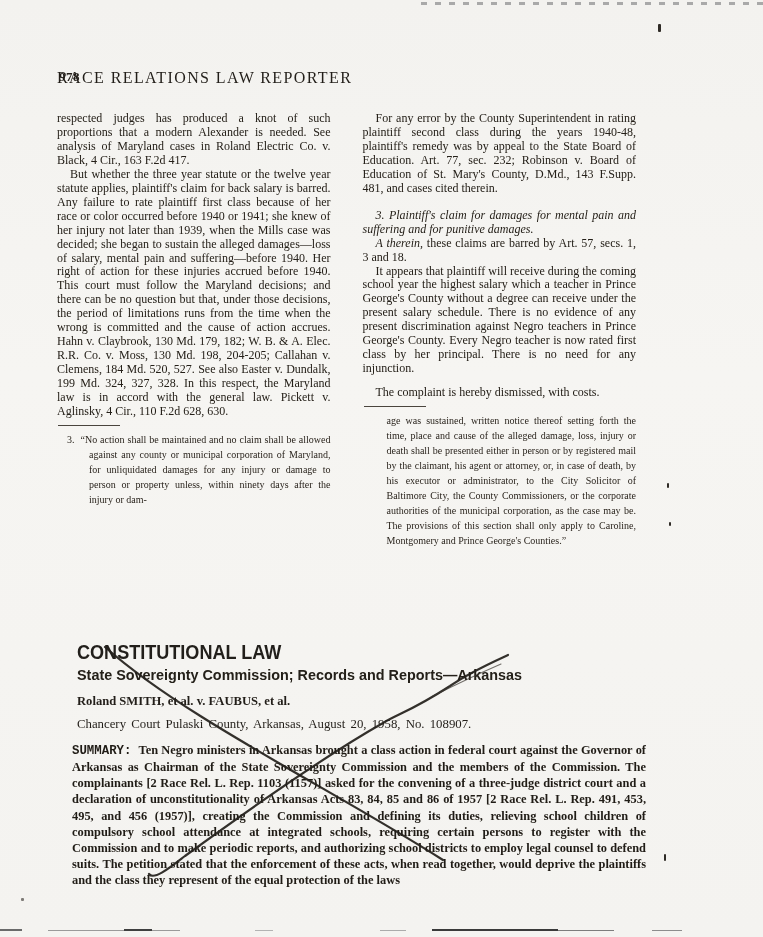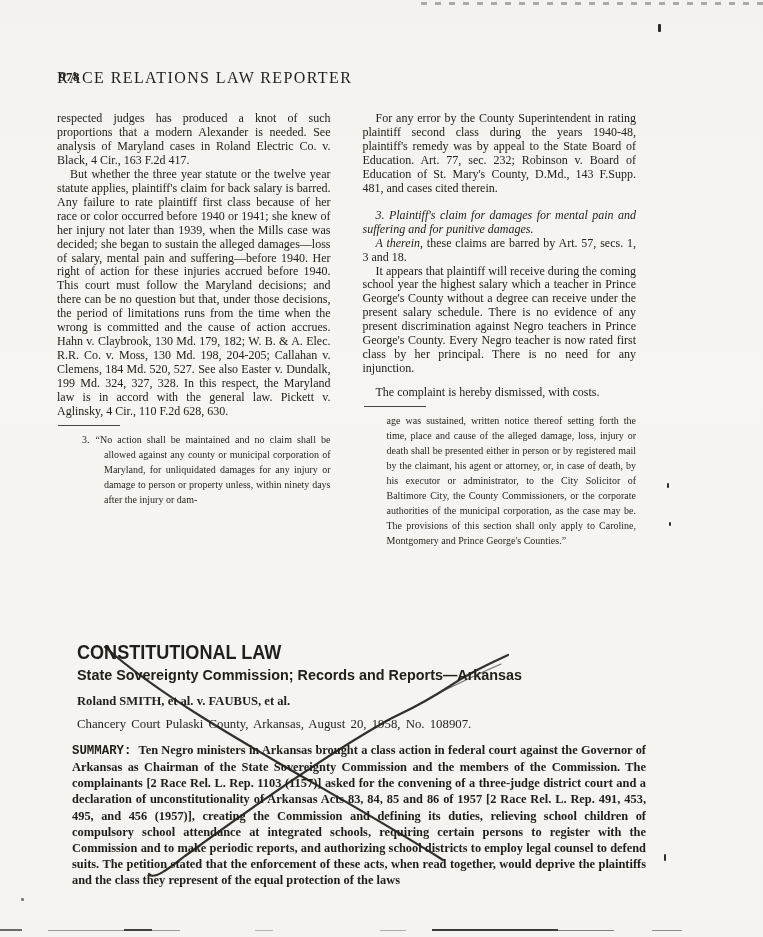--- a/index.html
+++ b/index.html
@@ -26,21 +26,21 @@
   .col{ width:283px; font-size:12px; line-height:13.95px; text-align:justify; color:#252019; }
   .col p{ text-indent:13px; }
   .col p.first{ text-indent:0; }
   .col p.sp-above{ margin-top:13px; }
   .col p.sp-above-sm{ margin-top:10px; }
   .it{ font-style:italic; }
   sup{ font-size:8px; line-height:0; }
 
   .fn-rule{ width:62px; border-top:1.2px solid #4a453e; margin:6px 0 6px 1px; }
   .footnote{ font-size:10px; line-height:15px; text-align:justify; color:#2a241d; }
-  .footnote.numbered{ margin-left:25px; padding-left:22px; text-indent:-22px; }
+  .footnote.numbered{ margin-left:10px; padding-left:22px; text-indent:-22px; }
   .fn-num{ padding-right:6px; }
   .footnote.cont{ margin-left:24px; }
 
   
   .section{ position:absolute; top:640px; left:72px; width:574px; }
   .sec-title{
     font-family:"Liberation Sans", sans-serif; font-weight:700; font-size:21px;
     letter-spacing:0; transform:scaleX(.86); transform-origin:0 50%;
     margin-left:5px; color:#221f1b; white-space:nowrap;
   }

